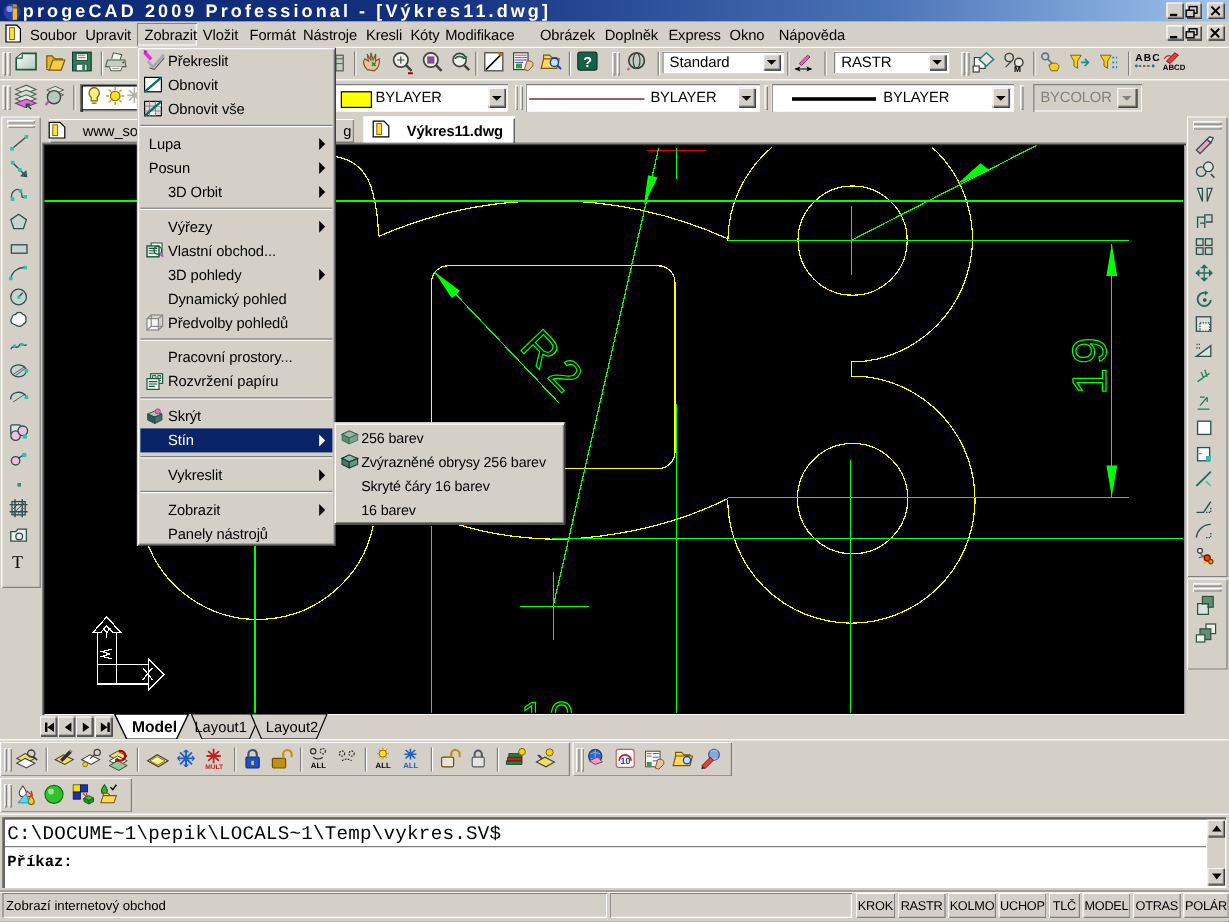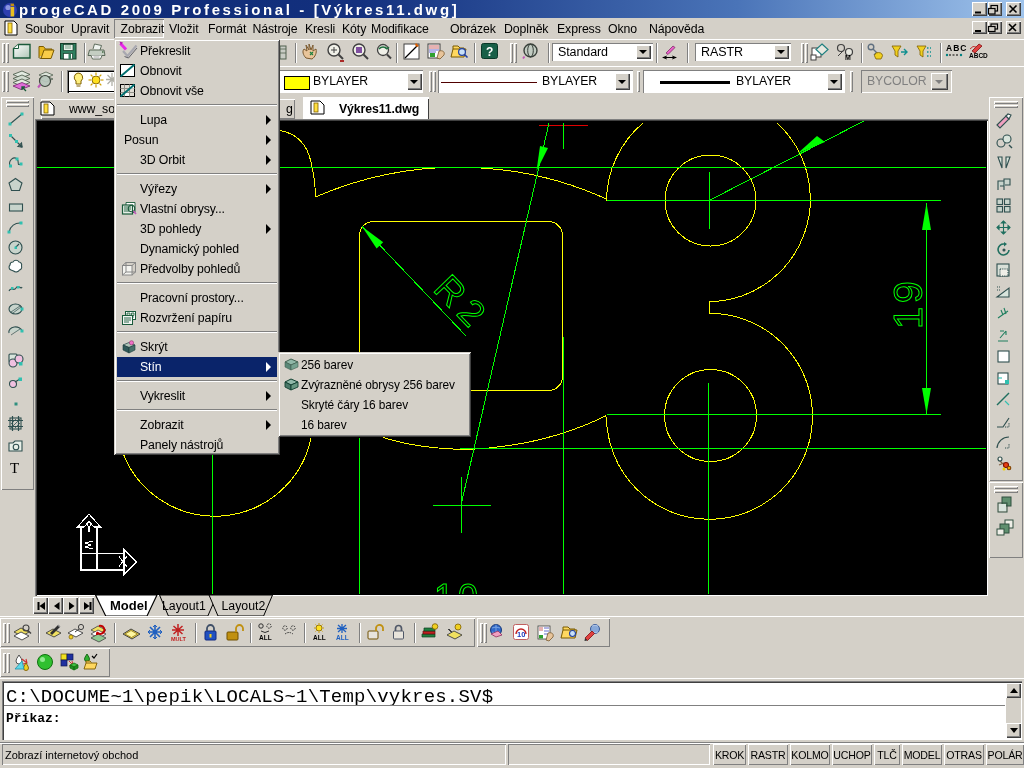--- a/index.html
+++ b/index.html
@@ -265,21 +265,21 @@
 <div class="ab grip" style="left:480px;top:623px;width:3px;height:20px;"></div>
 <div class="ab grip" style="left:484px;top:623px;width:3px;height:20px;"></div>
 
 <div class="ab" id="row4" style="left:0;top:647px;width:1024px;height:31px;background:#D4D0C8;"></div>
 <div class="ab raisedlite" style="left:0px;top:648px;width:110px;height:29px;background:#D4D0C8;"></div>
 <div class="ab grip" style="left:3px;top:653px;width:3px;height:20px;"></div>
 <div class="ab grip" style="left:7px;top:653px;width:3px;height:20px;"></div>
 
 <div class="ab" style="left:0;top:678px;width:1024px;height:64px;background:#D4D0C8;border-top:1px solid #fff;"></div>
 <div class="ab sunken white" style="left:2px;top:681px;width:1020px;height:59px;"></div>
-<div class="ab" style="left:6px;top:686px;font-family:'Liberation Mono',monospace;font-size:19px;letter-spacing:0.2px;">C:\DOCUME~1\pepik\LOCALS~1\Temp\vykres.SV$</div>
+<div class="ab" style="left:6px;top:686px;font-family:'Liberation Mono',monospace;font-size:16px;letter-spacing:0.2px;">C:\DOCUME~1\pepik\LOCALS~1\Temp\vykres.SV$</div>
 <div class="ab" style="left:4px;top:705px;width:1001px;height:2px;box-shadow:inset 0 1px 0 #808080, inset 0 -1px 0 #fff;"></div>
 <div class="ab" style="left:6px;top:711px;font-family:'Liberation Mono',monospace;font-size:13px;font-weight:bold;">Příkaz:</div>
 
 <div class="ab" style="left:1006px;top:683px;width:15px;height:55px;background:#D4D0C8;"></div>
 <div class="ab raised" style="left:1006px;top:683px;width:15px;height:15px;background:#D4D0C8;"></div>
 <div class="ab" style="left:1010px;top:688px;width:0;height:0;border-left:4px solid transparent;border-right:4px solid transparent;border-bottom:5px solid #000;"></div>
 <div class="ab raised" style="left:1006px;top:723px;width:15px;height:15px;background:#D4D0C8;"></div>
 <div class="ab" style="left:1010px;top:728px;width:0;height:0;border-left:4px solid transparent;border-right:4px solid transparent;border-top:5px solid #000;"></div>
 
 <div class="ab" style="left:0;top:742px;width:1024px;height:26px;background:#D4D0C8;border-top:1px solid #808080;box-shadow:0 1px 0 #fff inset;"></div>
@@ -776,26 +776,26 @@
         <path d="M1,16 l2,-6 h11 l-2,6 Z M3,10 V8 h4 l1.5,1.5" fill="#FFD860" stroke="#7A5A00" stroke-width="0.9"></path>
       </g>
 </svg>
 
 <div class="ab" id="menu" style="left:114px;top:39px;width:166px;height:416px;background:#D4D0C8;box-shadow:inset 1px 1px 0 #D4D0C8, inset -1px -1px 0 #404040, inset 2px 2px 0 #fff, inset -2px -2px 0 #808080;"></div>
 <div id="menuitems">
 <div class="ab txt" style="left:140px;top:44px;">Překreslit</div>
 <div class="ab txt" style="left:140px;top:64px;">Obnovit</div>
 <div class="ab txt" style="left:140px;top:84px;">Obnovit vše</div>
 <div class="ab hsep" style="left:117px;top:104px;width:160px;height:1px;"></div>
-<div class="ab txt" style="left:140px;top:113px;">Lupa</div>
+<div class="ab txt" style="left:124px;top:113px;">Lupa</div>
 <div class="ab txt" style="left:124px;top:133px;">Posun</div>
 <div class="ab txt" style="left:140px;top:153px;">3D Orbit</div>
 <div class="ab hsep" style="left:117px;top:173px;width:160px;height:1px;"></div>
 <div class="ab txt" style="left:140px;top:182px;">Výřezy</div>
-<div class="ab txt" style="left:140px;top:202px;">Vlastní obrysy...</div>
+<div class="ab txt" style="left:140px;top:202px;">Vlastní obchod...</div>
 <div class="ab txt" style="left:140px;top:222px;">3D pohledy</div>
 <div class="ab txt" style="left:140px;top:242px;">Dynamický pohled</div>
 <div class="ab txt" style="left:140px;top:262px;">Předvolby pohledů</div>
 <div class="ab hsep" style="left:117px;top:282px;width:160px;height:1px;"></div>
 <div class="ab txt" style="left:140px;top:291px;">Pracovní prostory...</div>
 <div class="ab txt" style="left:140px;top:311px;">Rozvržení papíru</div>
 <div class="ab hsep" style="left:117px;top:331px;width:160px;height:1px;"></div>
 <div class="ab txt" style="left:140px;top:340px;">Skrýt</div>
 <div class="ab" style="left:117px;top:357px;width:160px;height:20px;background:#0A246A;"></div>
 <div class="ab txt" style="left:140px;top:360px;color:#fff;">Stín</div>

